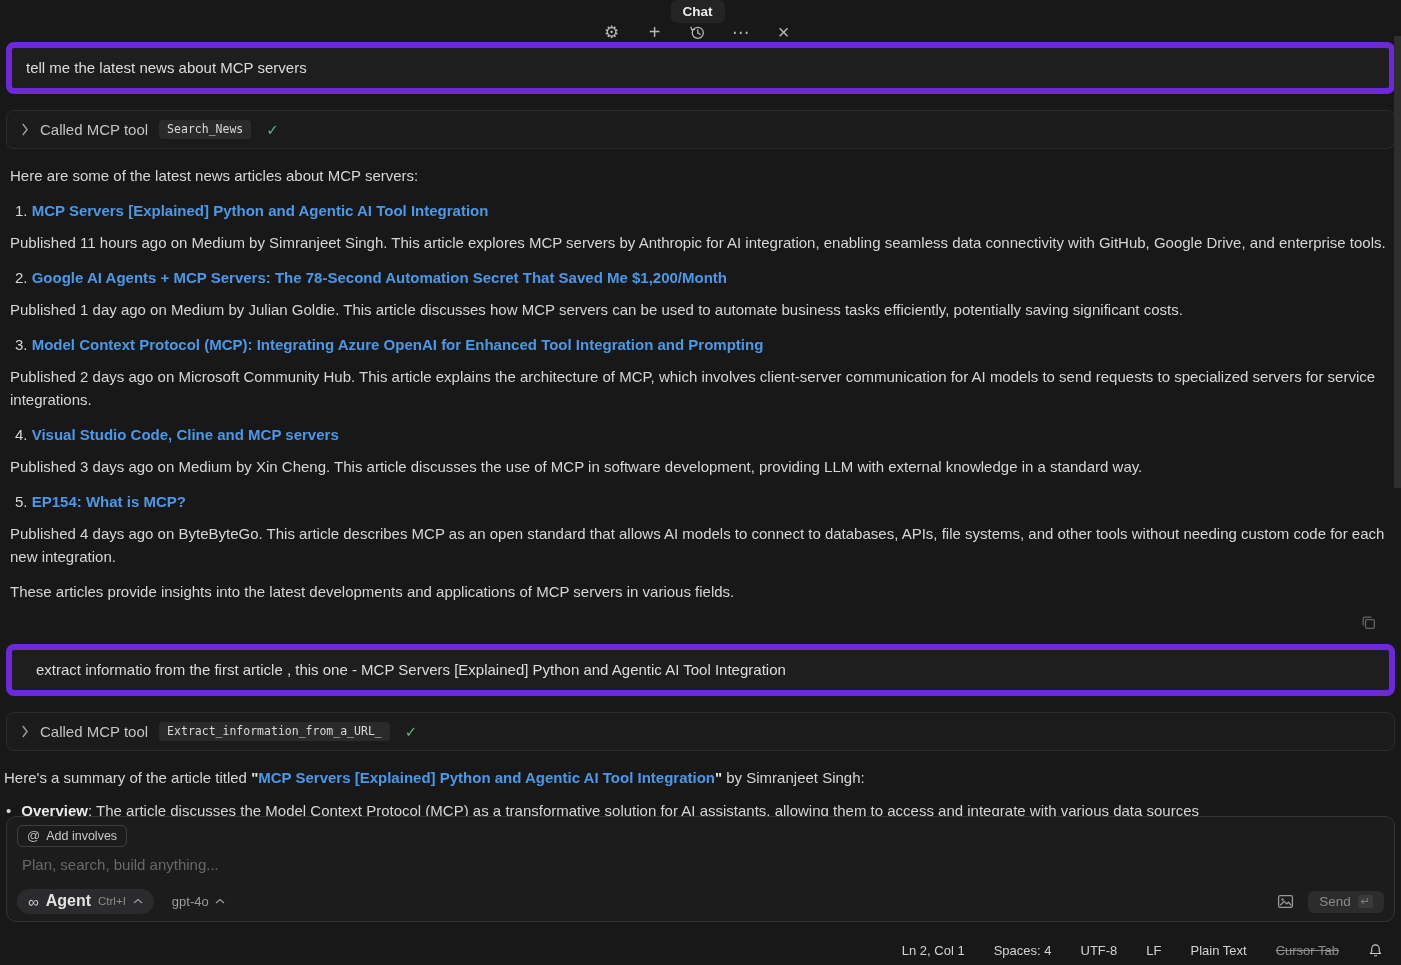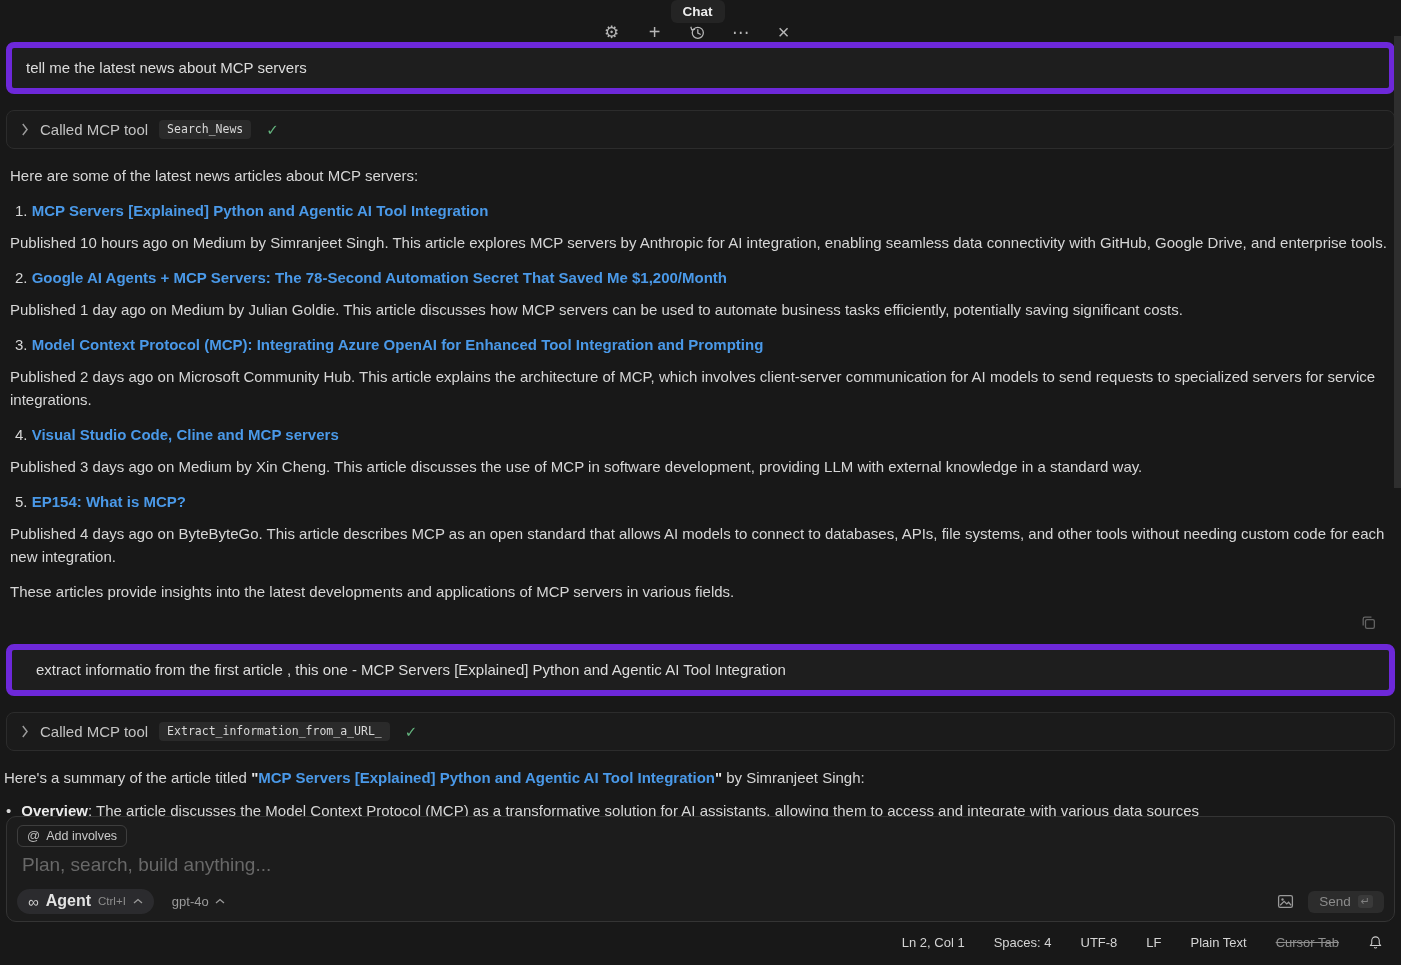--- a/index.html
+++ b/index.html
@@ -59,21 +59,21 @@
     padding:8px 10px 7px; display:flex; flex-direction:column;
   }
   .ctx-chip {
     align-self:flex-start; display:flex; align-items:center; gap:6px;
     border:1px solid #3e3e3e; border-radius:6px; padding:2px 9px 3px;
     font-size:12.5px; color:#c9c9c9; cursor:pointer; background:transparent;
   }
   .ctx-chip .at { font-size:13px; color:#b9b9b9; }
   .composer textarea {
     flex:1; background:transparent; border:none; outline:none; resize:none;
-    color:#d6d6d6; font-family:inherit; font-size:19px; padding:8px 5px 0; line-height:20px;
+    color:#d6d6d6; font-family:inherit; font-size:15px; padding:8px 5px 0; line-height:20px;
   }
   .composer textarea::placeholder { color:#686868; }
   .composer-bottom { display:flex; align-items:center; justify-content:space-between; }
   .mode-group { display:flex; align-items:center; }
   .mode-pill {
     display:flex; align-items:center; gap:7px; background:#2b2b2e; border-radius:999px;
     padding:3px 11px 4px; cursor:pointer;
   }
   .mode-pill .inf { color:#cfcfcf; font-size:15px; line-height:1; }
   .mode-pill .mode-name { font-weight:bold; font-size:16px; color:#e3e3e3; }
@@ -86,21 +86,21 @@
   .img-icon svg { width:17px; height:17px; }
   .send-btn {
     margin-left:14px; display:flex; align-items:center; gap:7px;
     background:#2c2c2c; border-radius:6px; padding:3px 11px 4px;
     color:#8b8b8b; font-size:13.5px; cursor:pointer;
   }
   .send-btn .ret { font-size:11px; color:#7f7f7f; background:#3a3a3a; border-radius:3px; padding:0 3px; }
   
   .status-bar {
     position:absolute; left:0; right:0; bottom:0; height:30px;
-    display:flex; justify-content:flex-end; gap:29px;
+    display:flex; align-items:center; justify-content:flex-end; gap:29px;
     padding-right:18px; font-size:13px; color:#d4d4d4; background:#181818;
   }
   .status-item { cursor:pointer; }
   .status-item.dim { color:#8f8f8f; text-decoration:line-through; }
   .bell { display:inline-flex; color:#cfcfcf; cursor:pointer; }
   .bell svg { width:15px; height:15px; }
   
   .scroll-thumb { position:absolute; top:36px; right:0; width:7px; height:452px; background:#2e2e2e; cursor:pointer; }
 </style>
 </head>
@@ -136,21 +136,21 @@
   <span class="tool-check">✓</span>
 </div>
 
 <div class="answer">
   <p class="intro">Here are some of the latest news articles about MCP servers:</p>
 
   <p class="article-title">
     <span class="num">1.</span>
     <span class="link">MCP Servers [Explained] Python and Agentic AI Tool Integration</span>
   </p>
-  <p class="article-desc">Published 10 hours ago on Medium by Simranjeet Singh. This article explores MCP servers by Anthropic for AI integration, enabling seamless data connectivity with GitHub, Google Drive, and enterprise tools.</p>
+  <p class="article-desc">Published 11 hours ago on Medium by Simranjeet Singh. This article explores MCP servers by Anthropic for AI integration, enabling seamless data connectivity with GitHub, Google Drive, and enterprise tools.</p>
 
   <p class="article-title">
     <span class="num">2.</span>
     <span class="link">Google AI Agents + MCP Servers: The 78-Second Automation Secret That Saved Me $1,200/Month</span>
   </p>
   <p class="article-desc">Published 1 day ago on Medium by Julian Goldie. This article discusses how MCP servers can be used to automate business tasks efficiently, potentially saving significant costs.</p>
 
   <p class="article-title">
     <span class="num">3.</span>
     <span class="link">Model Context Protocol (MCP): Integrating Azure OpenAI for Enhanced Tool Integration and Prompting</span>

